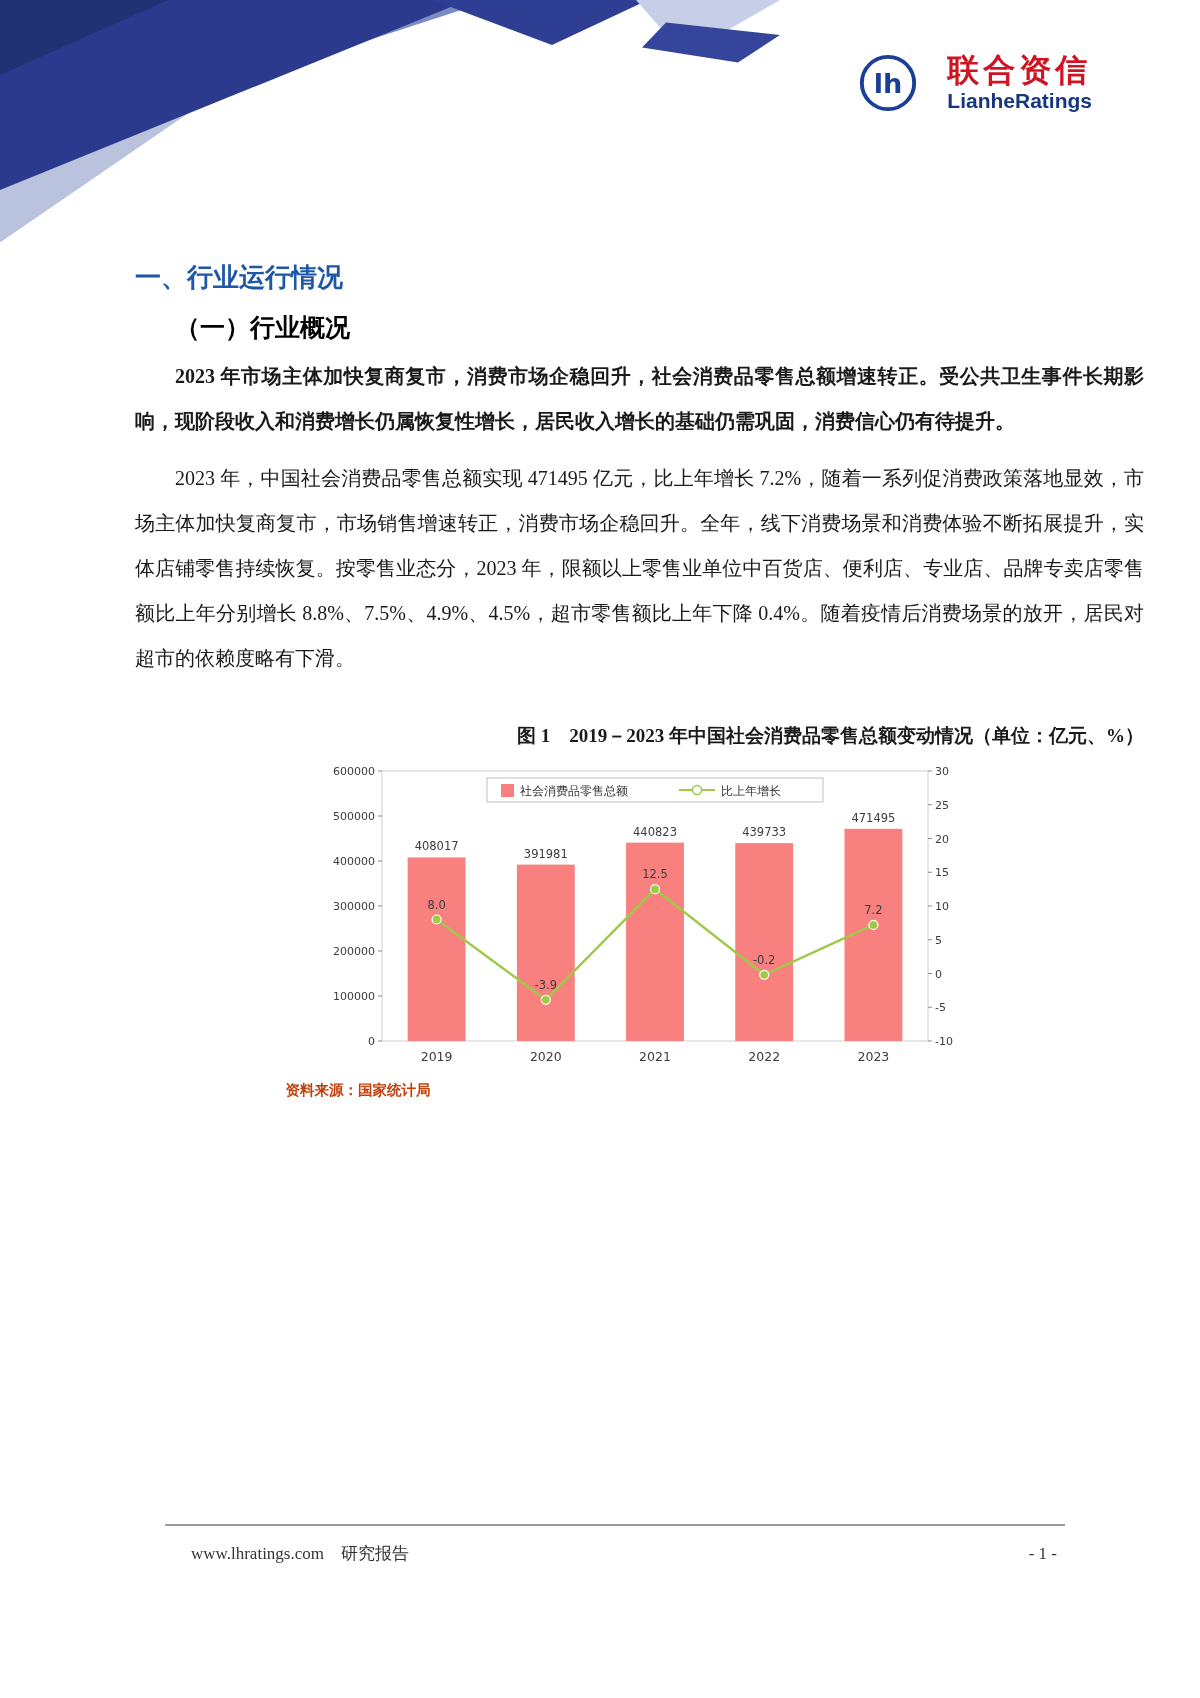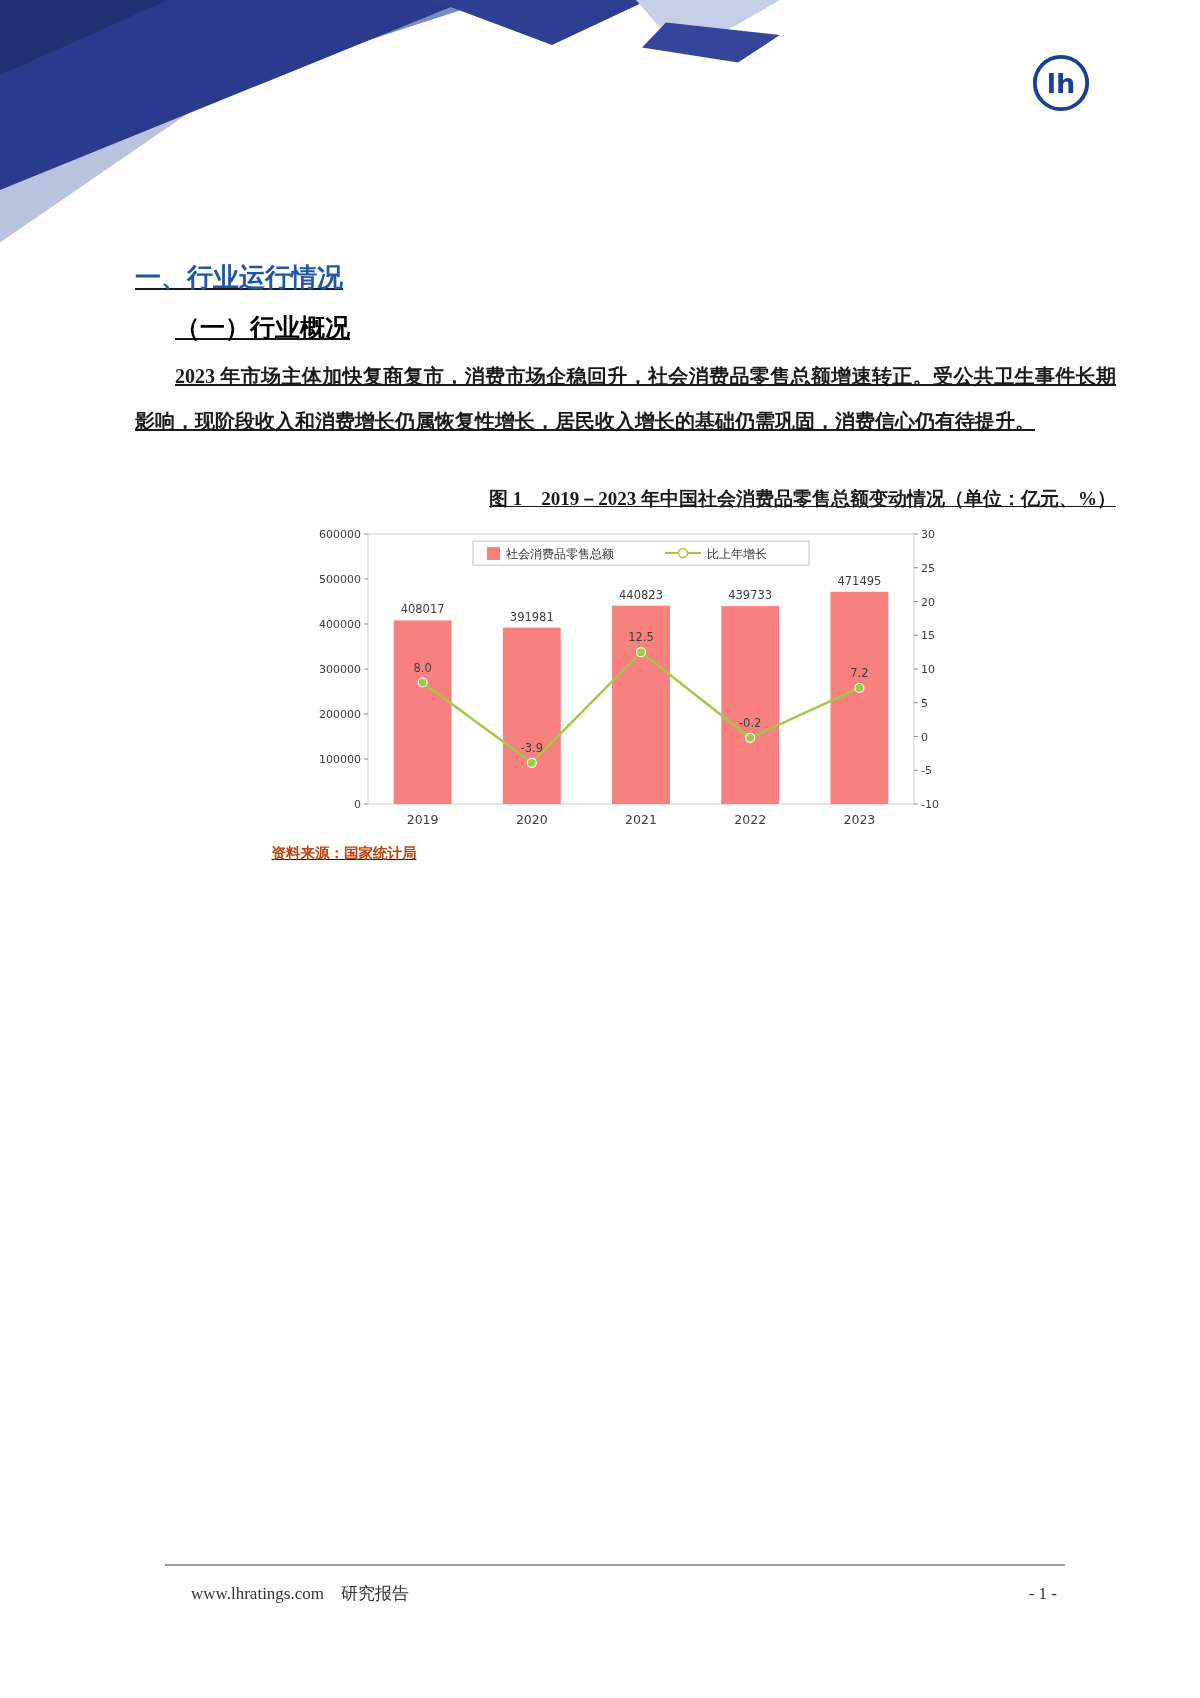--- a/index.html
+++ b/index.html
@@ -19,35 +19,35 @@
   .d-light2{background:#c6cfe7;clip-path:polygon(53% 0%,65% 0%,57% 22%);}
   .d-navy3{background:#34459b;clip-path:polygon(55.5% 9%,65% 14%,61.5% 25%,53.5% 19%);}
   
   .logo{position:absolute;top:52px;right:108px;display:flex;align-items:center;gap:28px;}
   .logo-texts{display:flex;flex-direction:column;align-items:flex-start;}
   .logo-cn{font-family:"Liberation Sans","DejaVu Sans",sans-serif;font-weight:bold;
     font-size:32px;letter-spacing:4px;color:#cf1322;line-height:1.1;}
   .logo-en{font-family:"Liberation Sans","DejaVu Sans",sans-serif;font-weight:bold;
     font-size:21px;color:#16377e;line-height:1.2;}
   
-  .content{position:relative;padding:252px 84px 0 135px;text-decoration:underline;}
+  .content{position:relative;padding:252px 56px 0 135px;}
   .h-section{font-family:"Liberation Sans","DejaVu Sans",sans-serif;font-weight:bold;
     font-size:26px;color:#1e57a5;margin:8px 0 16px 0;}
   .h-sub{font-family:"Liberation Sans","DejaVu Sans",sans-serif;font-weight:bold;
     font-size:25px;color:#000;margin:0 0 10px 40px;}
   .para{font-size:20px;line-height:45px;text-align:justify;text-indent:2em;margin:0 0 4px 0;}
   .para.lead{font-weight:bold;margin:4px 0 12px 0;}
   .para.p1{margin-bottom:24px;}
   .para.p2{margin-top:54px;}
   
   .fig-caption{font-weight:bold;font-size:19px;text-align:right;margin:42px 0 8px 0;}
   .chart-wrap{width:720px;margin:0 auto;}
   .fig-source{font-weight:bold;font-size:14.5px;margin:2px 0 0 6px;color:#c2410c;}
   
-  .footer{position:absolute;left:165px;right:135px;top:1564px;
+  .footer{position:absolute;left:165px;right:135px;top:1524px;
     border-top:2px solid #9a9a9a;padding-top:16px;
     display:flex;justify-content:space-between;align-items:baseline;
     font-size:17px;color:#333;}
   .footer .fl{padding-left:26px;}
   .footer .fr{padding-right:8px;}
 </style>
 </head>
 <body>
 
 <div class="page">
@@ -60,27 +60,32 @@
     <div class="d-navy2"></div>
     <div class="d-light2"></div>
     <div class="d-navy3"></div>
   </div>
 
   <div class="logo">
     <svg width="62" height="62" viewBox="0 0 64 64">
       <circle cx="32" cy="32" r="27" fill="#ffffff" stroke="#1a3f96" stroke-width="4"></circle>
       <text x="32" y="42" text-anchor="middle" font-family="DejaVu Sans, sans-serif" font-size="28" font-weight="bold" fill="#1a3f96">lh</text>
     </svg>
+    <div class="logo-texts">
+      <span class="logo-cn">联合资信</span>
+      <span class="logo-en">LianheRatings</span>
+    </div>
   </div>
 
   <div class="content">
     <div class="h-section">一、行业运行情况</div>
     <div class="h-sub">（一）行业概况</div>
 
     <p class="para lead">2023 年市场主体加快复商复市，消费市场企稳回升，社会消费品零售总额增速转正。受公共卫生事件长期影响，现阶段收入和消费增长仍属恢复性增长，居民收入增长的基础仍需巩固，消费信心仍有待提升。</p>
+    <p class="para p1">2023 年，中国社会消费品零售总额实现 471495 亿元，比上年增长 7.2%，随着一系列促消费政策落地显效，市场主体加快复商复市，市场销售增速转正，消费市场企稳回升。全年，线下消费场景和消费体验不断拓展提升，实体店铺零售持续恢复。按零售业态分，2023 年，限额以上零售业单位中百货店、便利店、专业店、品牌专卖店零售额比上年分别增长 8.8%、7.5%、4.9%、4.5%，超市零售额比上年下降 0.4%。随着疫情后消费场景的放开，居民对超市的依赖度略有下滑。</p>
 
     <div class="fig-caption">图 1　2019－2023 年中国社会消费品零售总额变动情况（单位：亿元、%）</div>
 
     <div class="chart-wrap">
       <svg width="720" height="318" viewBox="0 0 720 318">
           <rect x="102" y="14" width="546" height="270" fill="#ffffff" stroke="#cfcfcf" stroke-width="1"></rect>
           <line x1="98" y1="284" x2="102" y2="284" stroke="#8a8a8a" stroke-width="1"></line>
           <text x="95" y="288" text-anchor="end" font-size="11" fill="#3c3c3c" font-family="DejaVu Sans, sans-serif">0</text>
           <line x1="98" y1="239" x2="102" y2="239" stroke="#8a8a8a" stroke-width="1"></line>
           <text x="95" y="243" text-anchor="end" font-size="11" fill="#3c3c3c" font-family="DejaVu Sans, sans-serif">100000</text>

